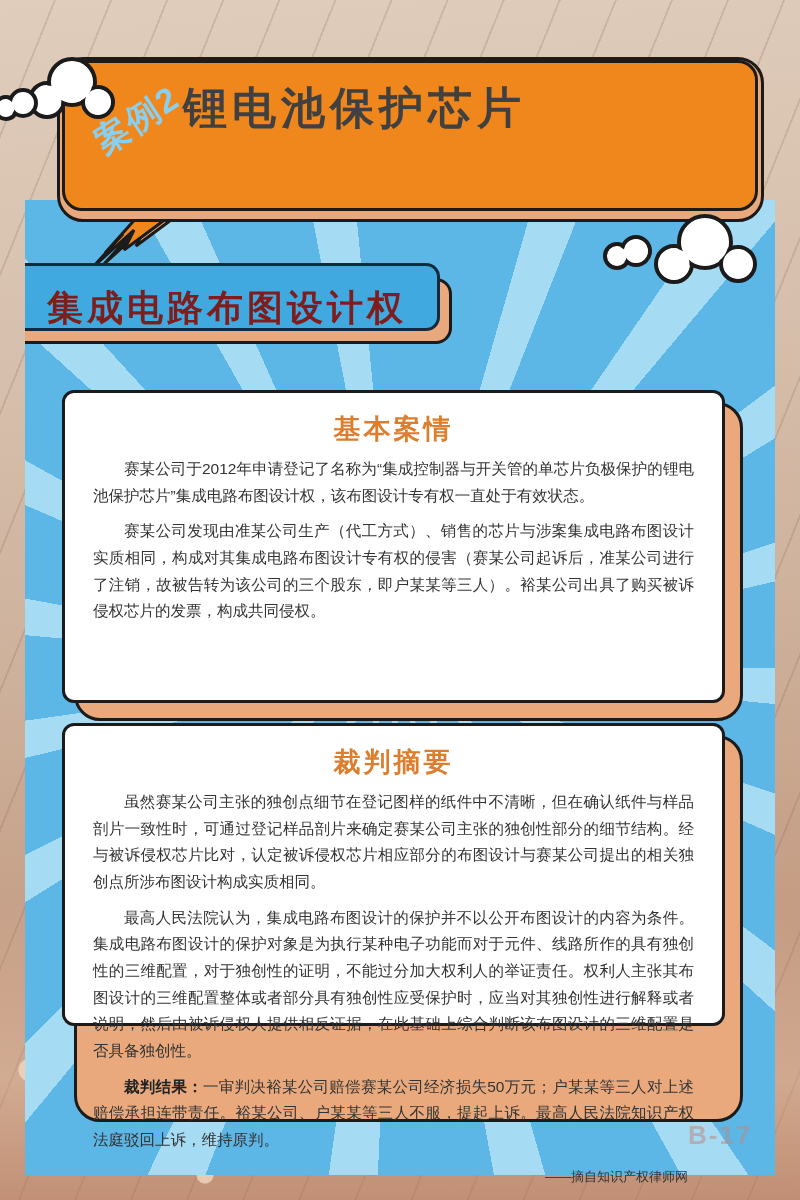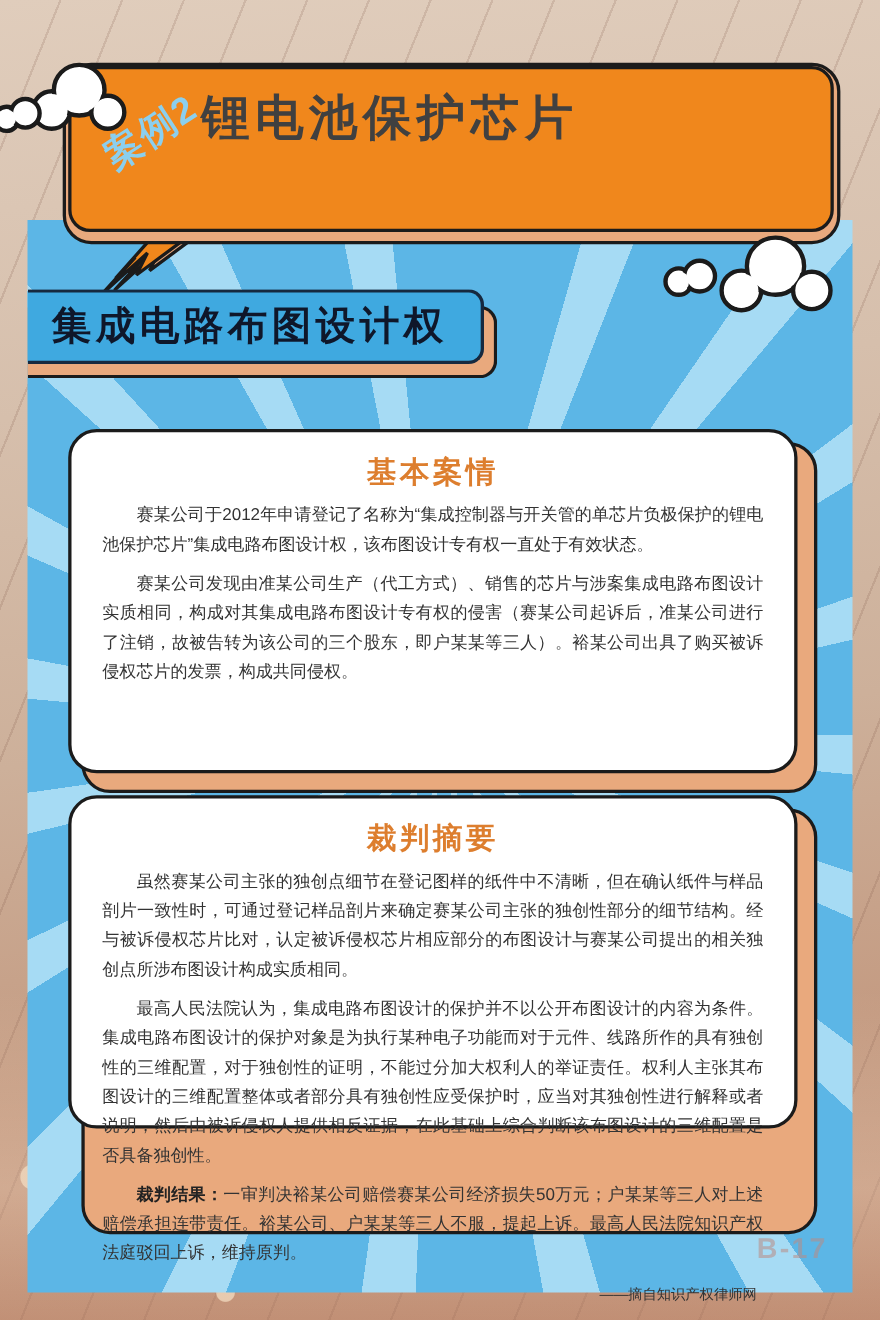--- a/index.html
+++ b/index.html
@@ -59,30 +59,30 @@
   .section-bar-shadow{
     position:absolute; left:25px; top:278px; width:424px; height:60px; z-index:3;
     background:#E9A97D; border:3px solid #1b1b1b; border-left:none; border-radius:0 16px 16px 0;
   }
   .section-bar{
     position:absolute; left:25px; top:263px; width:412px; height:62px; z-index:4;
     background:#3FA9E0; border:3px solid #16293f; border-left:none; border-radius:0 14px 14px 0;
   }
   .section-bar span{
     display:block; padding-left:22px; line-height:60px;
-    font-size:36px; font-weight:900; color:#0f172a; letter-spacing:4px;
+    font-size:36px; font-weight:900; color:#7f1d1d; letter-spacing:4px;margin-top:12px;
   }
   
   .card-shadow{
     position:absolute; width:663px; z-index:3;
     background:#E9A97D; border:3px solid #1b1b1b; border-radius:26px;
   }
   .card{
     position:absolute; left:62px; width:663px; z-index:4;
-    background:#ffffff; border:3px solid #1b1b1b; border-radius:26px;
+    background:#ffffff; border:3px solid #1b1b1b; border-radius:12px;
     box-sizing:border-box; padding:16px 28px 0 28px;
   }
   .shadow1{ left:74px; top:402px; height:313px; }
   .card1{ top:390px; height:313px; }
   .shadow2{ left:74px; top:735px; height:381px; }
   .card2{ top:723px; height:303px; }
   .card-heading{
     text-align:center; font-size:27px; font-weight:900; color:#DD7E2E;
     letter-spacing:3px; margin:2px 0 4px 0;
   }

